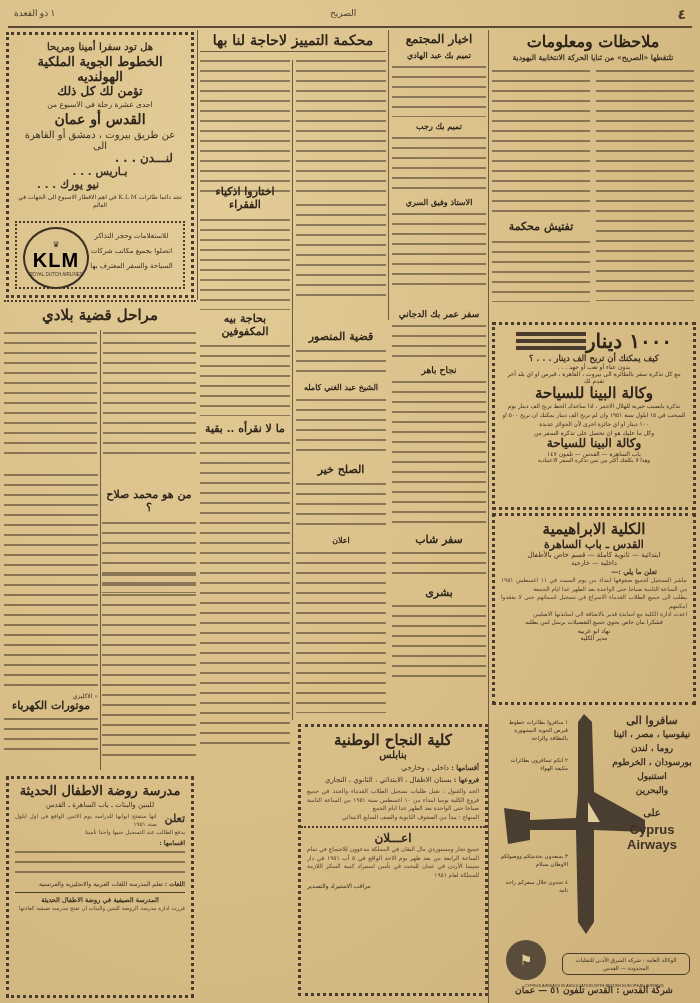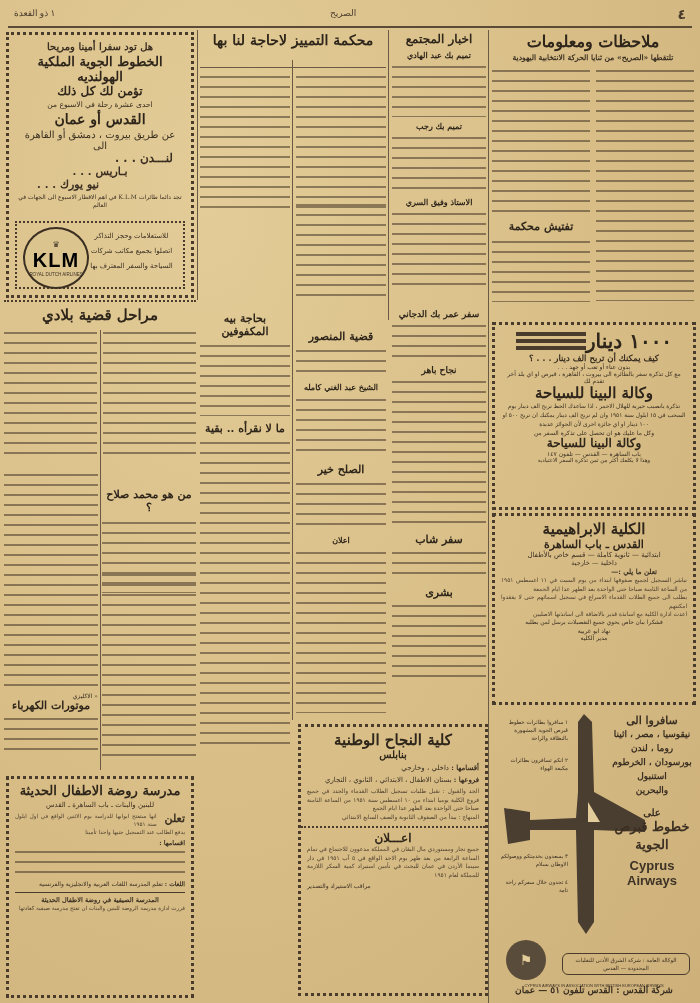--- a/index.html
+++ b/index.html
@@ -59,27 +59,31 @@
       </div>
       <div class="klm-logo" style="left:6px;top:4px;width:62px;height:58px;">
         <span style="font-size:8px;">♛</span>
         <span class="k">KLM</span>
         <span class="s">ROYAL DUTCH AIRLINES</span>
       </div>
     </div>
   </div>
 
   <div class="abs" style="left:200px;top:32px;width:186px;">
-    <div class="headline" style="font-size:14px;border-bottom:1px solid #6a5a44;padding-bottom:19px;">محكمة التمييز لاحاجة لنا بها</div>
+    <div class="headline" style="font-size:14px;border-bottom:1px solid #6a5a44;padding-bottom:3px;">محكمة التمييز لاحاجة لنا بها</div>
     <div style="display:flex;gap:6px;margin-top:4px;">
       <div class="body-text lines" style="height:140px;"></div>
       <div class="body-text lines" style="height:140px;"></div>
     </div>
   </div>
 
+  <div class="abs" style="left:200px;top:185px;width:90px;">
+    <div class="headline" style="font-size:11px;">اختاروا اذكياء الفقراء</div>
+    <div class="body-text lines" style="height:95px;margin-top:4px;"></div>
+  </div>
   <div class="abs body-text lines" style="left:296px;top:200px;width:90px;height:100px;"></div>
 
   <div class="abs" style="left:392px;top:32px;width:94px;">
     <div class="headline" style="font-size:12px;">اخبار المجتمع</div>
     <div class="headline" style="font-size:8px;margin-top:4px;">تميم بك عبد الهادي</div>
     <div class="body-text lines" style="height:55px;margin-top:2px;"></div>
     <div class="headline" style="font-size:8px;margin-top:4px;">تميم بك رجب</div>
     <div class="body-text lines" style="height:60px;margin-top:2px;"></div>
     <div class="headline" style="font-size:8px;margin-top:4px;">الاستاذ وفيق السري</div>
     <div class="body-text lines" style="height:80px;margin-top:2px;"></div>
@@ -147,21 +151,20 @@
       <path d="M88 90 L100 110 L88 110 Z" fill="#e2cc9a"></path>
     </svg>
     <div class="abs" style="right:4px;top:6px;width:80px;text-align:center;">
       <div style="font-size:11px;font-weight:bold;">سافروا الى</div>
       <div style="font-size:9px;font-weight:bold;line-height:14px;">نيقوسيا ، مصر ، اثينا</div>
       <div style="font-size:9px;font-weight:bold;line-height:14px;">روما ، لندن</div>
       <div style="font-size:9px;font-weight:bold;line-height:14px;">بورسودان ، الخرطوم</div>
       <div style="font-size:9px;font-weight:bold;line-height:14px;">استنبول</div>
       <div style="font-size:9px;font-weight:bold;line-height:14px;">والبحرين</div>
       <div style="font-size:10px;font-weight:bold;margin-top:10px;">على</div>
-      <div style="font-size:13px;font-weight:bold;line-height:18px;">خطوط قبرص الجوية</div>
       <div class="cy" style="font-size:13px;margin-top:4px;">Cyprus</div>
       <div class="cy" style="font-size:13px;">Airways</div>
     </div>
     <div class="abs" style="left:4px;top:10px;width:72px;font-size:5.5px;line-height:8px;">
       <div style="margin-bottom:14px;">١ سافروا بطائرات خطوط قبرص الجوية المشهورة بالنظافة والراحة</div>
       <div style="margin-bottom:80px;">٢ انكم تسافرون بطائرات مكيفة الهواء</div>
       <div style="margin-bottom:10px;">٣ يسعدون بخدمتكم ووصولكم الاوطان بسلام</div>
       <div>٤ تجدون خلال سفركم راحة تامة</div>
     </div>
     <div class="abs" style="left:14px;top:232px;width:40px;height:40px;border-radius:50%;background:#5a4c3a;display:flex;align-items:center;justify-content:center;">

